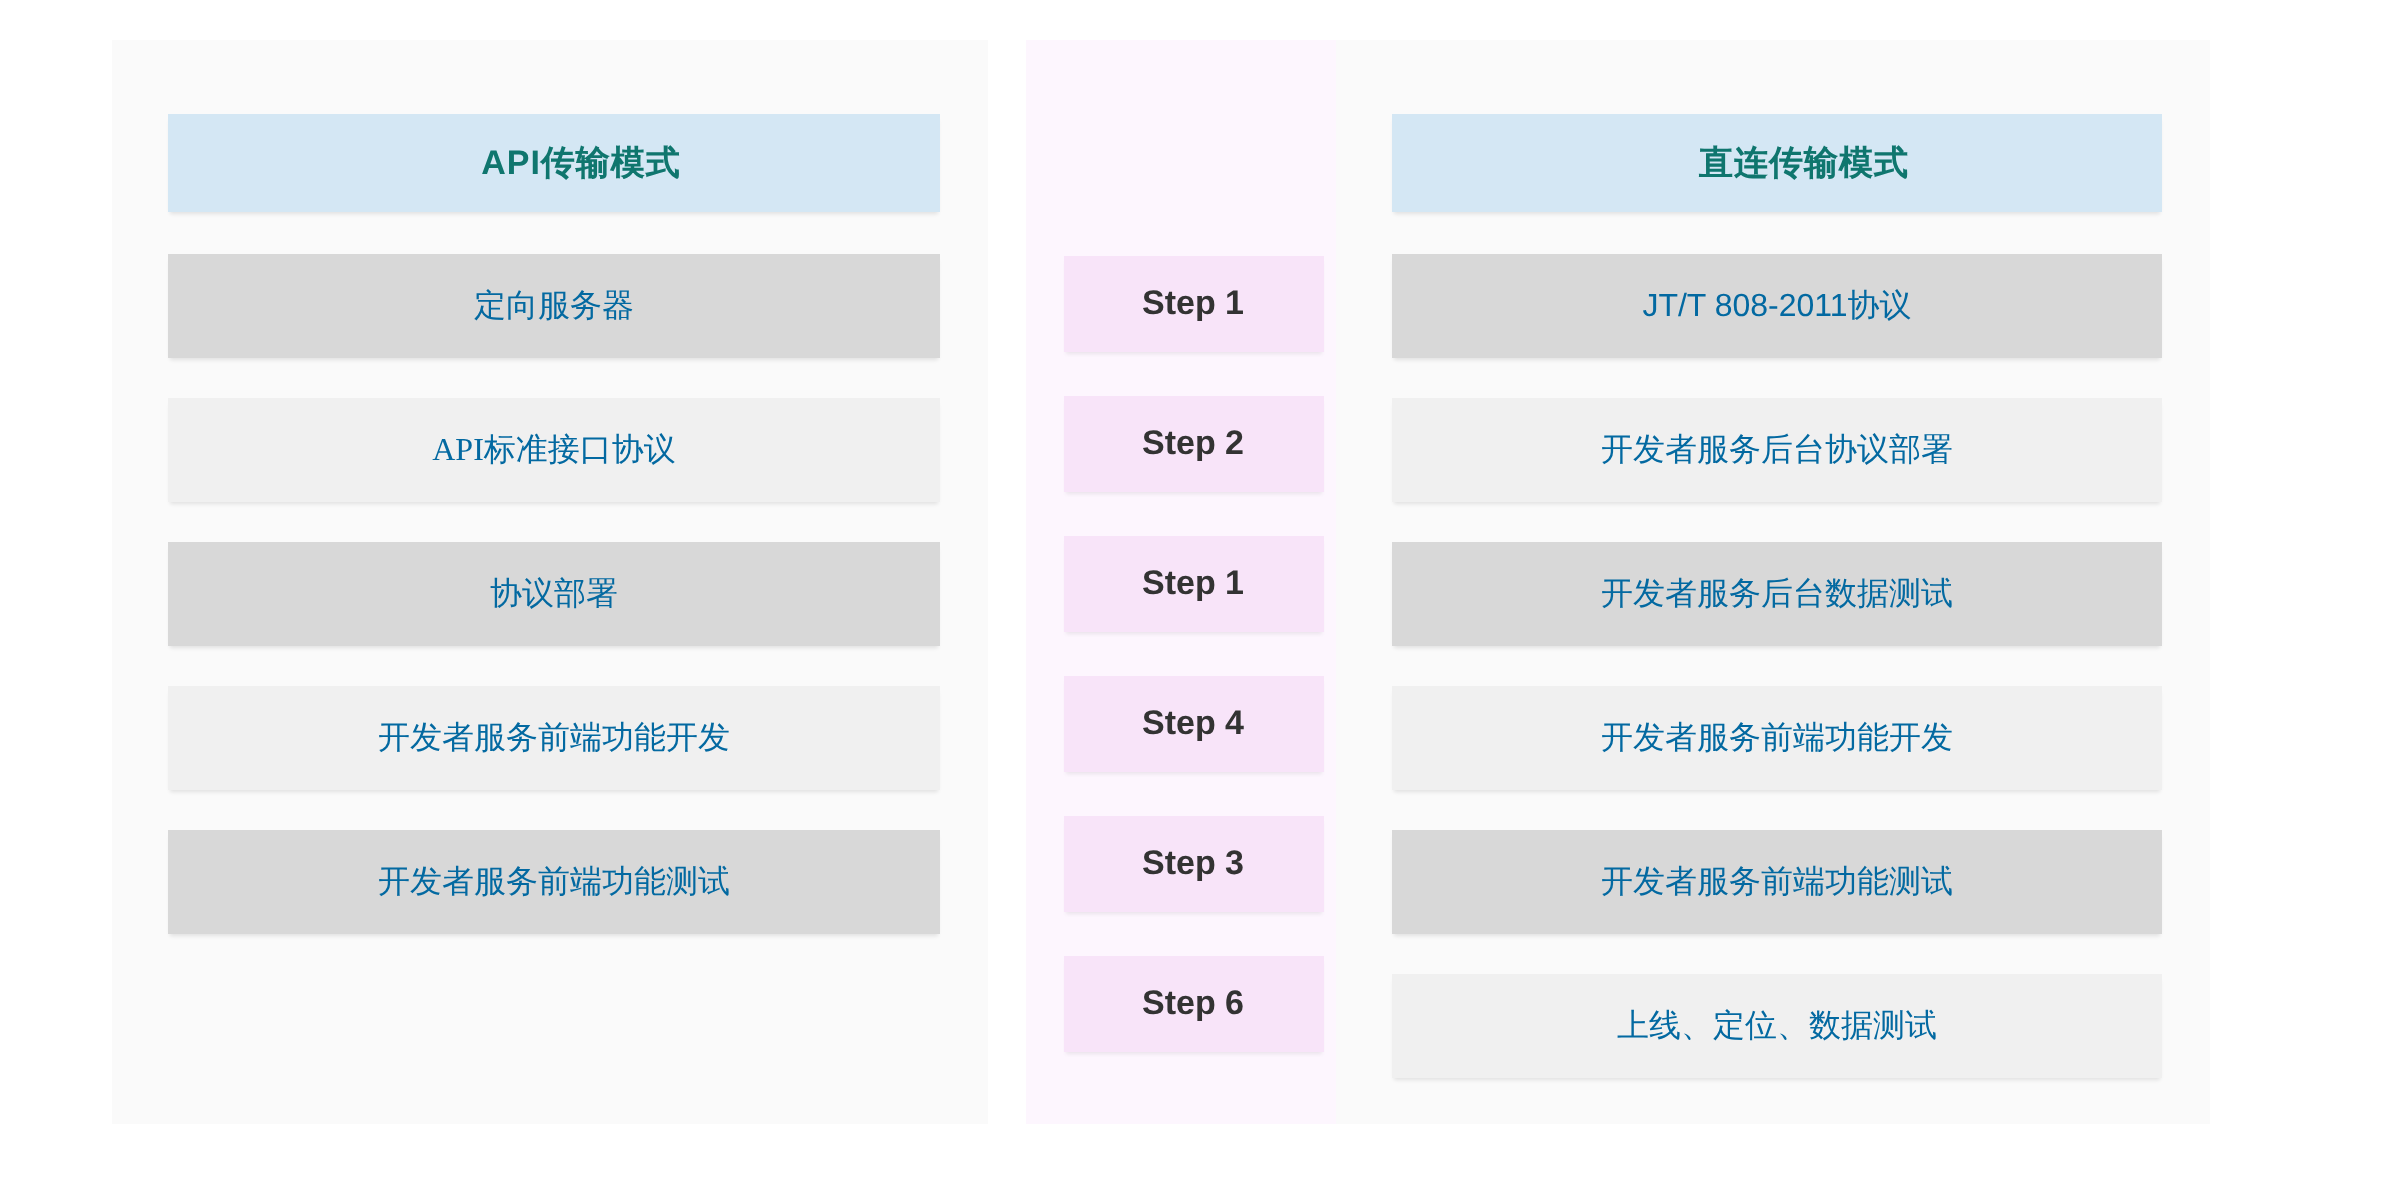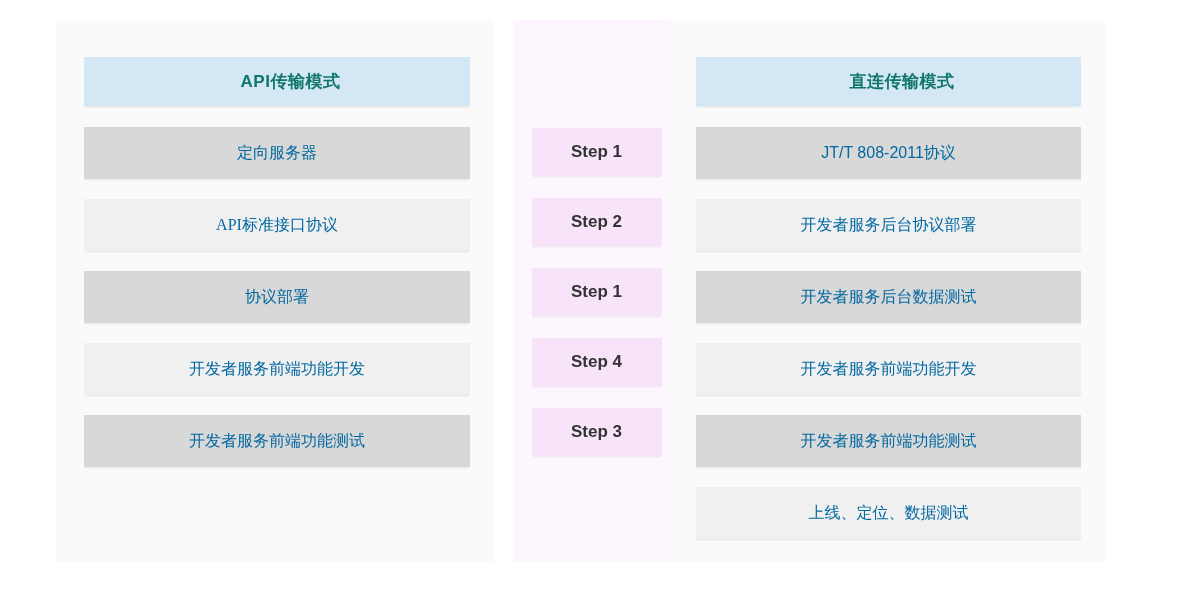--- a/index.html
+++ b/index.html
@@ -88,20 +88,21 @@
     <div class="row light">开发者服务前端功能开发</div>
     <div class="row dark">开发者服务前端功能测试</div>
   </section>
 
   <section class="panel mid steps-col">
     <div class="step">Step 1</div>
     <div class="step">Step 2</div>
     <div class="step">Step 1</div>
     <div class="step">Step 4</div>
     <div class="step">Step 3</div>
+    <div class="step">Step 6</div>
   </section>
 
   <section class="panel side right col">
     <div class="hdr">直连传输模式</div>
     <div class="row dark first">JT/T 808-2011协议</div>
     <div class="row light">开发者服务后台协议部署</div>
     <div class="row dark">开发者服务后台数据测试</div>
     <div class="row light">开发者服务前端功能开发</div>
     <div class="row dark">开发者服务前端功能测试</div>
     <div class="row light">上线、定位、数据测试</div>

